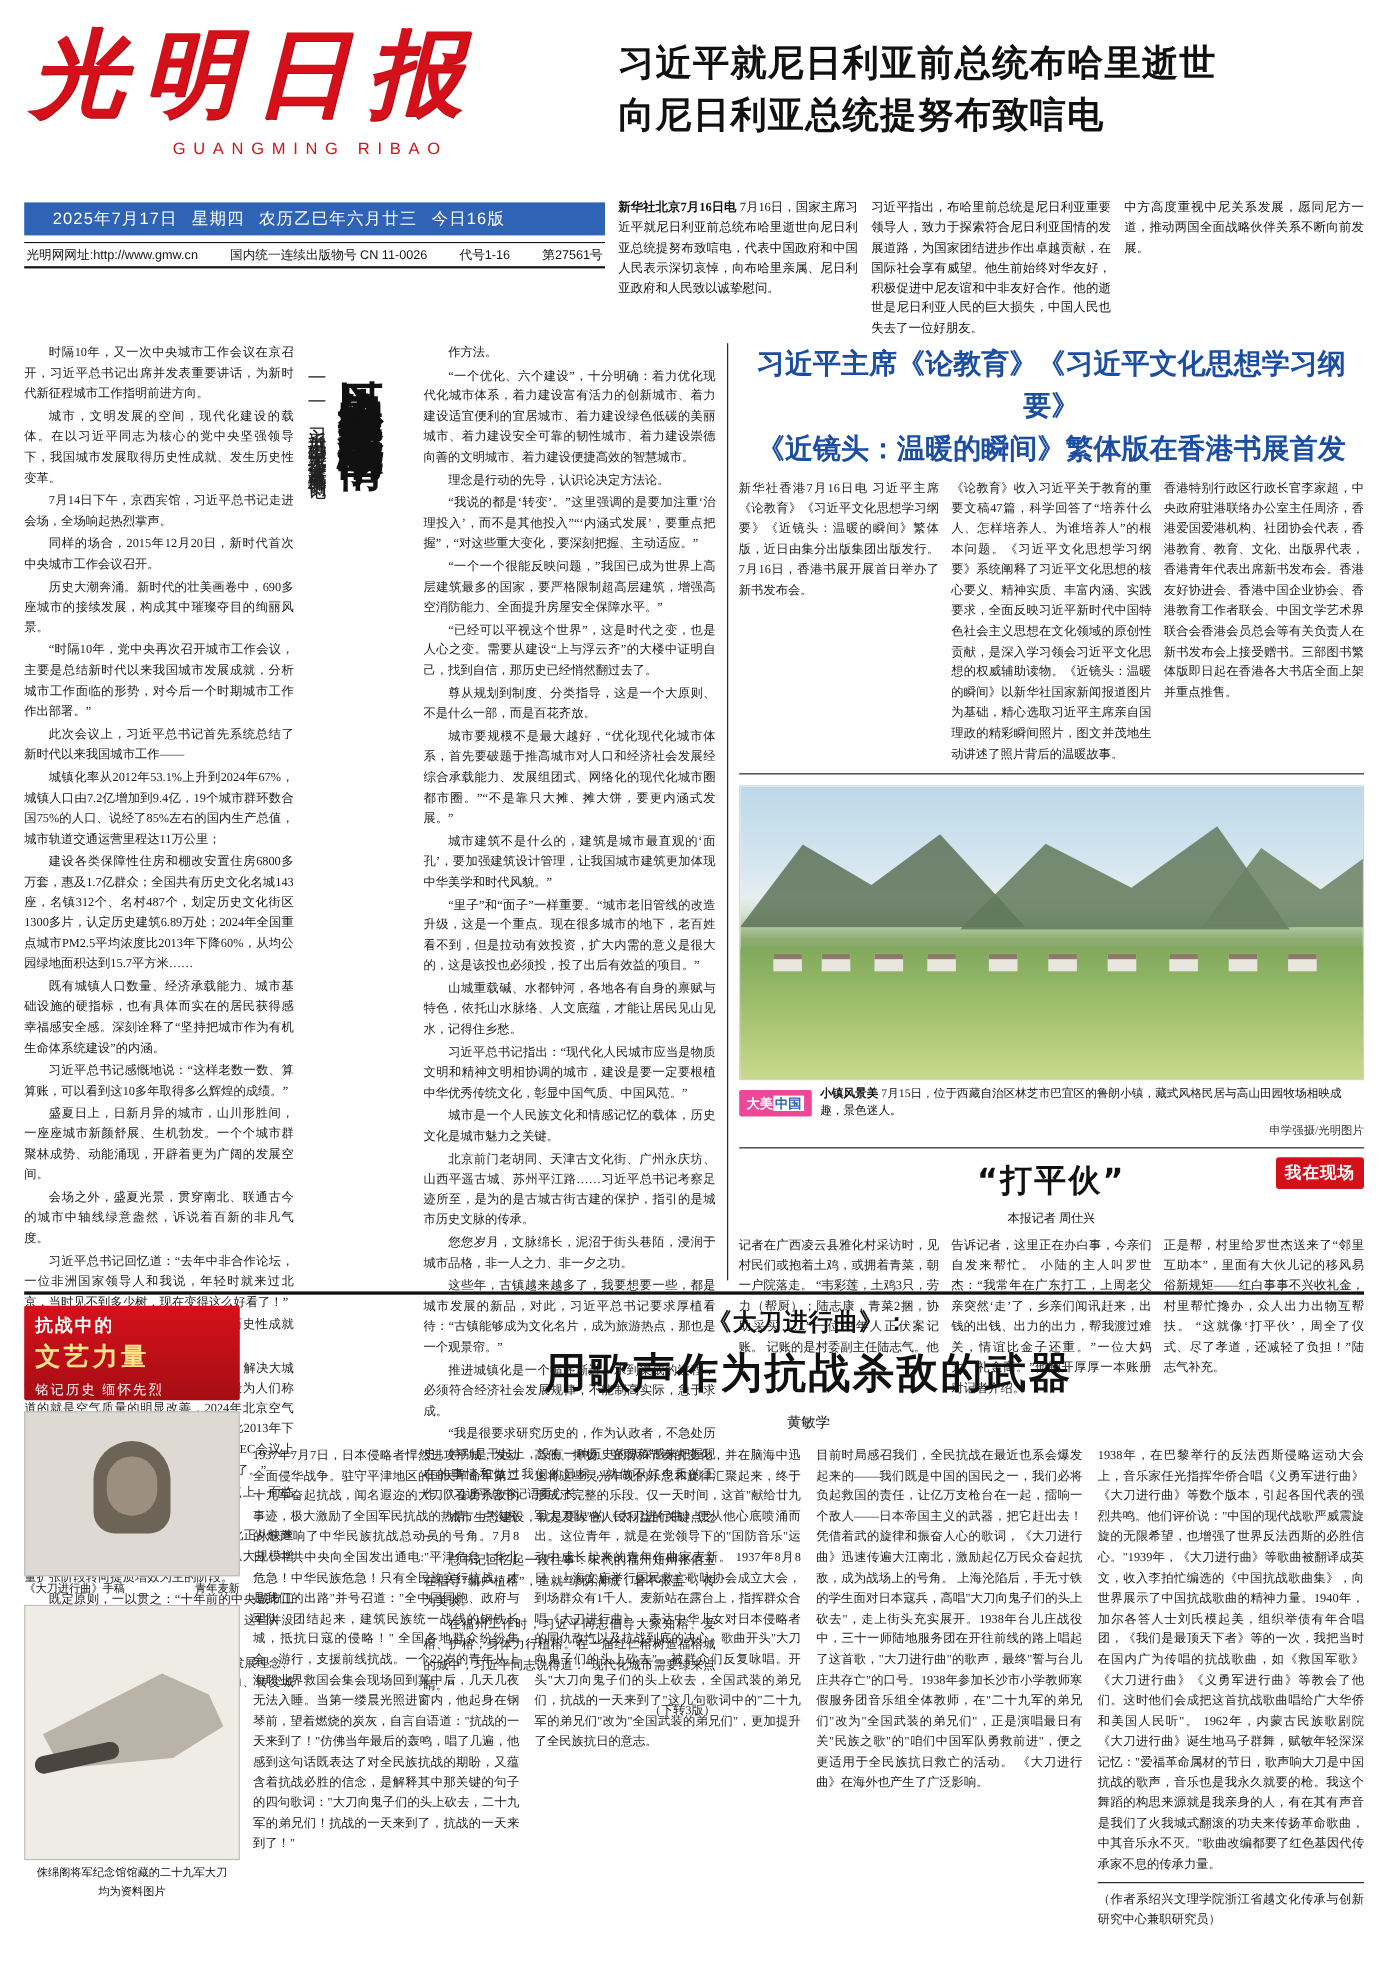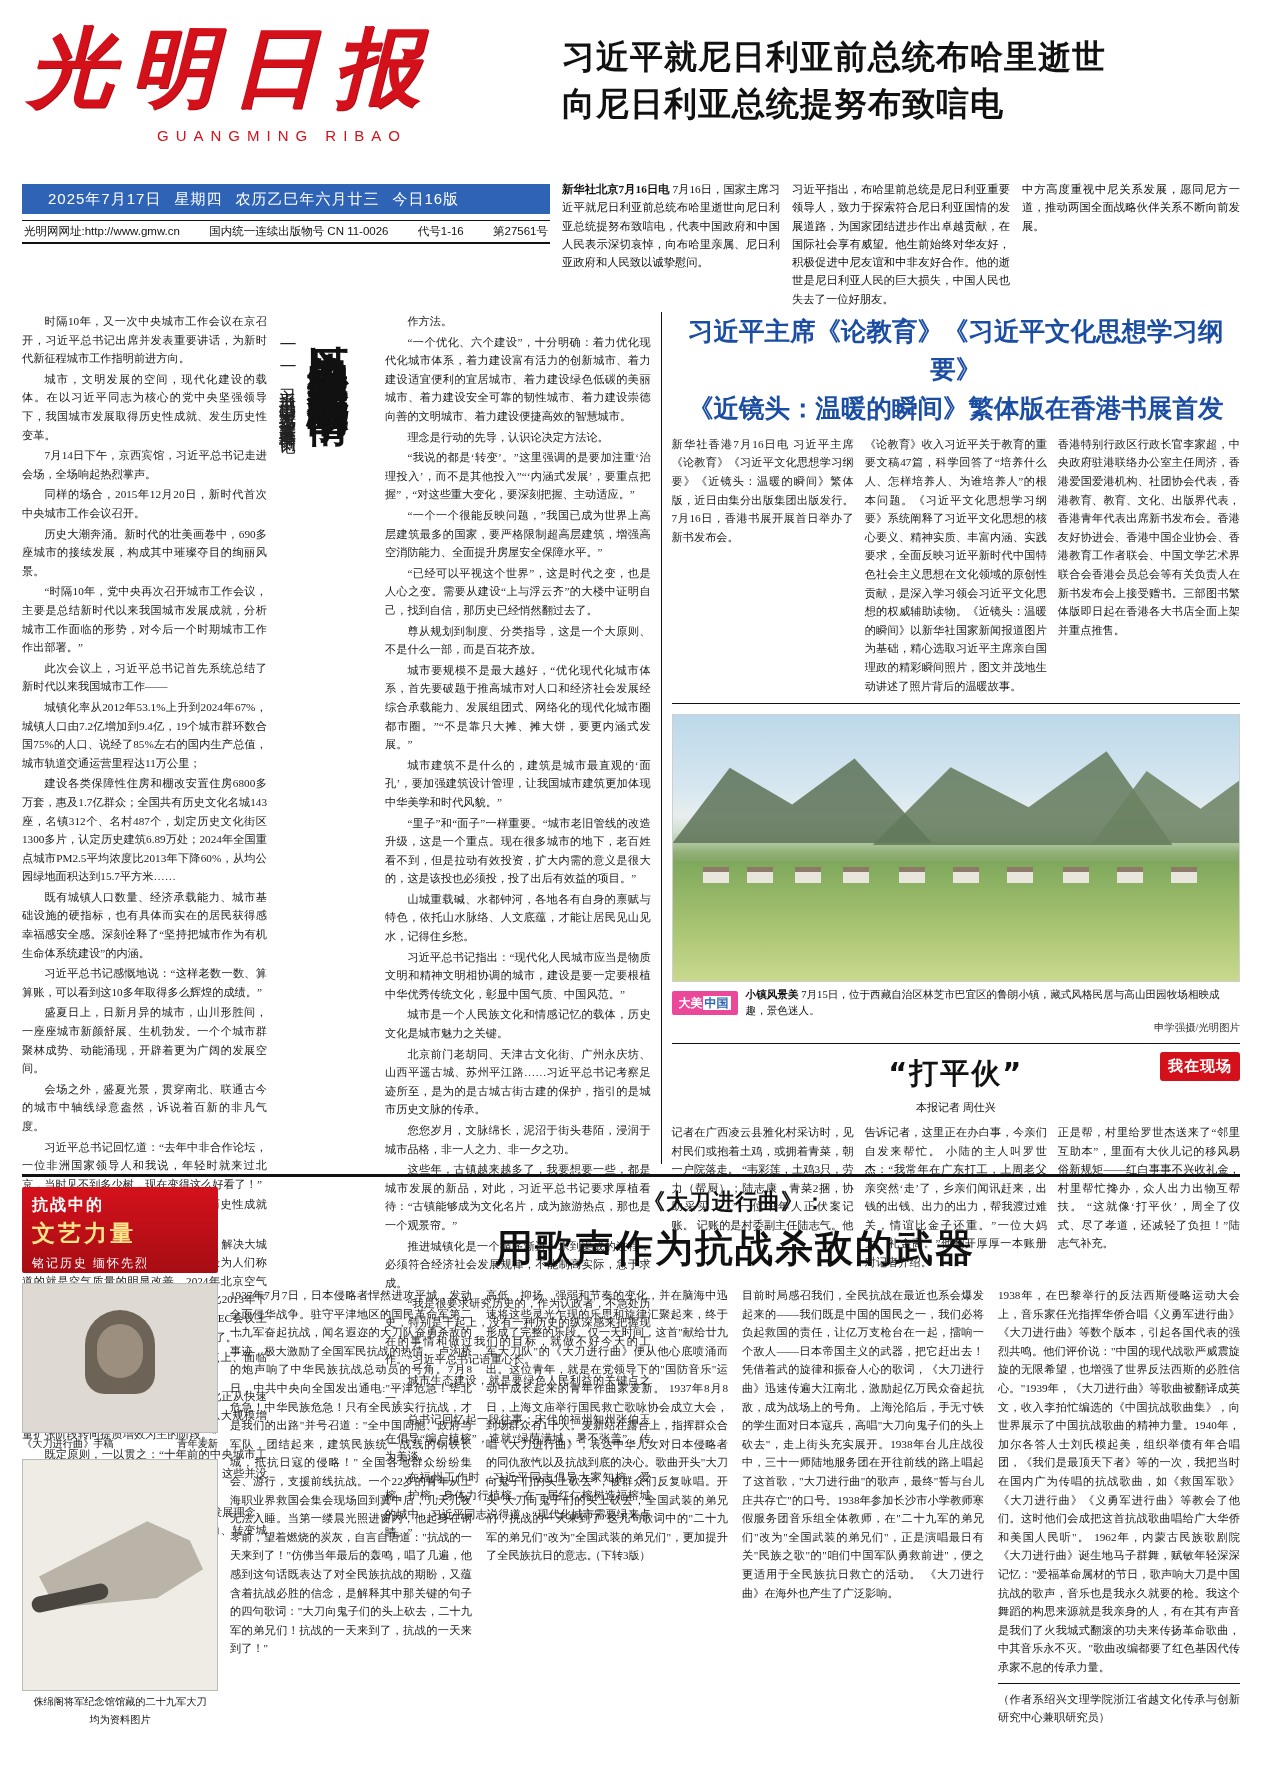--- a/index.html
+++ b/index.html
@@ -523,20 +523,21 @@
         <div class="sword-h"></div>
       </div>
       <div class="caption-small">侏绵阁将军纪念馆馆藏的二十九军大刀</div>
       <div class="caption-small">均为资料图片</div>
     </div>
 
     <div class="bm">
       <div class="bottom-title">
         <div class="bt-kicker">《大刀进行曲》：</div>
         <div class="bt-main">用歌声作为抗战杀敌的武器</div>
+        <div class="bt-author">黄敏学</div>
       </div>
       <div class="bottom-cols body-text">
         <div class="col">1937年7月7日，日本侵略者悍然进攻平城，发动全面侵华战争。驻守平津地区的国民革命军第二十九军奋起抗战，闻名遐迩的大刀队奋勇杀敌的事迹，极大激励了全国军民抗战的热情。
 卢沟桥的炮声响了中华民族抗战总动员的号角。7月8日，中共中央向全国发出通电:"平津危急！华北危急！中华民族危急！只有全民族实行抗战，才是我们的出路"并号召道："全中国同胞、政府与军队，团结起来，建筑民族统一战线的钢铁长城，抵抗日寇的侵略！"
 全国各地群众纷纷集会、游行，支援前线抗战。一个22岁的青年从上海职业界救国会集会现场回到冀中后，几天几夜无法入睡。当第一缕晨光照进窗内，他起身在钢琴前，望着燃烧的炭灰，自言自语道："抗战的一天来到了！"仿佛当年最后的轰鸣，唱了几遍，他感到这句话既表达了对全民族抗战的期盼，又蕴含着抗战必胜的信念，是解释其中那关键的句子的四句歌词："大刀向鬼子们的头上砍去，二十九军的弟兄们！抗战的一天来到了，抗战的一天来到了！"</div>
         <div class="col">高低、抑扬、强弱和节奏的变化，并在脑海中迅速将这些灵光乍现的乐思和旋律汇聚起来，终于形成了完整的乐段。仅一天时间，这首"献给廿九军大刀队"的《大刀进行曲》便从他心底喷涌而出。这位青年，就是在党领导下的"国防音乐"运动中成长起来的青年作曲家麦新。
 1937年8月8日，上海文庙举行国民救亡歌咏协会成立大会，到场群众有1千人。麦新站在露台上，指挥群众合唱《大刀进行曲》，表达中华儿女对日本侵略者的同仇敌忾以及抗战到底的决心。歌曲开头"大刀向鬼子们的头上砍去"，被群众们反复咏唱。开头"大刀向鬼子们的头上砍去，全国武装的弟兄们，抗战的一天来到了"这几句歌词中的"二十九军的弟兄们"改为"全国武装的弟兄们"，更加提升了全民族抗日的意志。</div>
         <div class="col">目前时局感召我们，全民抗战在最近也系会爆发起来的——我们既是中国的国民之一，我们必将负起救国的责任，让亿万支枪台在一起，擂响一个敌人——日本帝国主义的武器，把它赶出去！
 凭借着武的旋律和振奋人心的歌词，《大刀进行曲》迅速传遍大江南北，激励起亿万民众奋起抗敌，成为战场上的号角。
 上海沦陷后，手无寸铁的学生面对日本寇兵，高唱"大刀向鬼子们的头上砍去"，走上街头充实展开。1938年台儿庄战役中，三十一师陆地服务团在开往前线的路上唱起了这首歌，"大刀进行曲"的歌声，最终"誓与台儿庄共存亡"的口号。1938年参加长沙市小学教师寒假服务团音乐组全体教师，在"二十九军的弟兄们"改为"全国武装的弟兄们"，正是演唱最日有关"民族之歌"的"咱们中国军队勇救前进"，便之更适用于全民族抗日救亡的活动。

